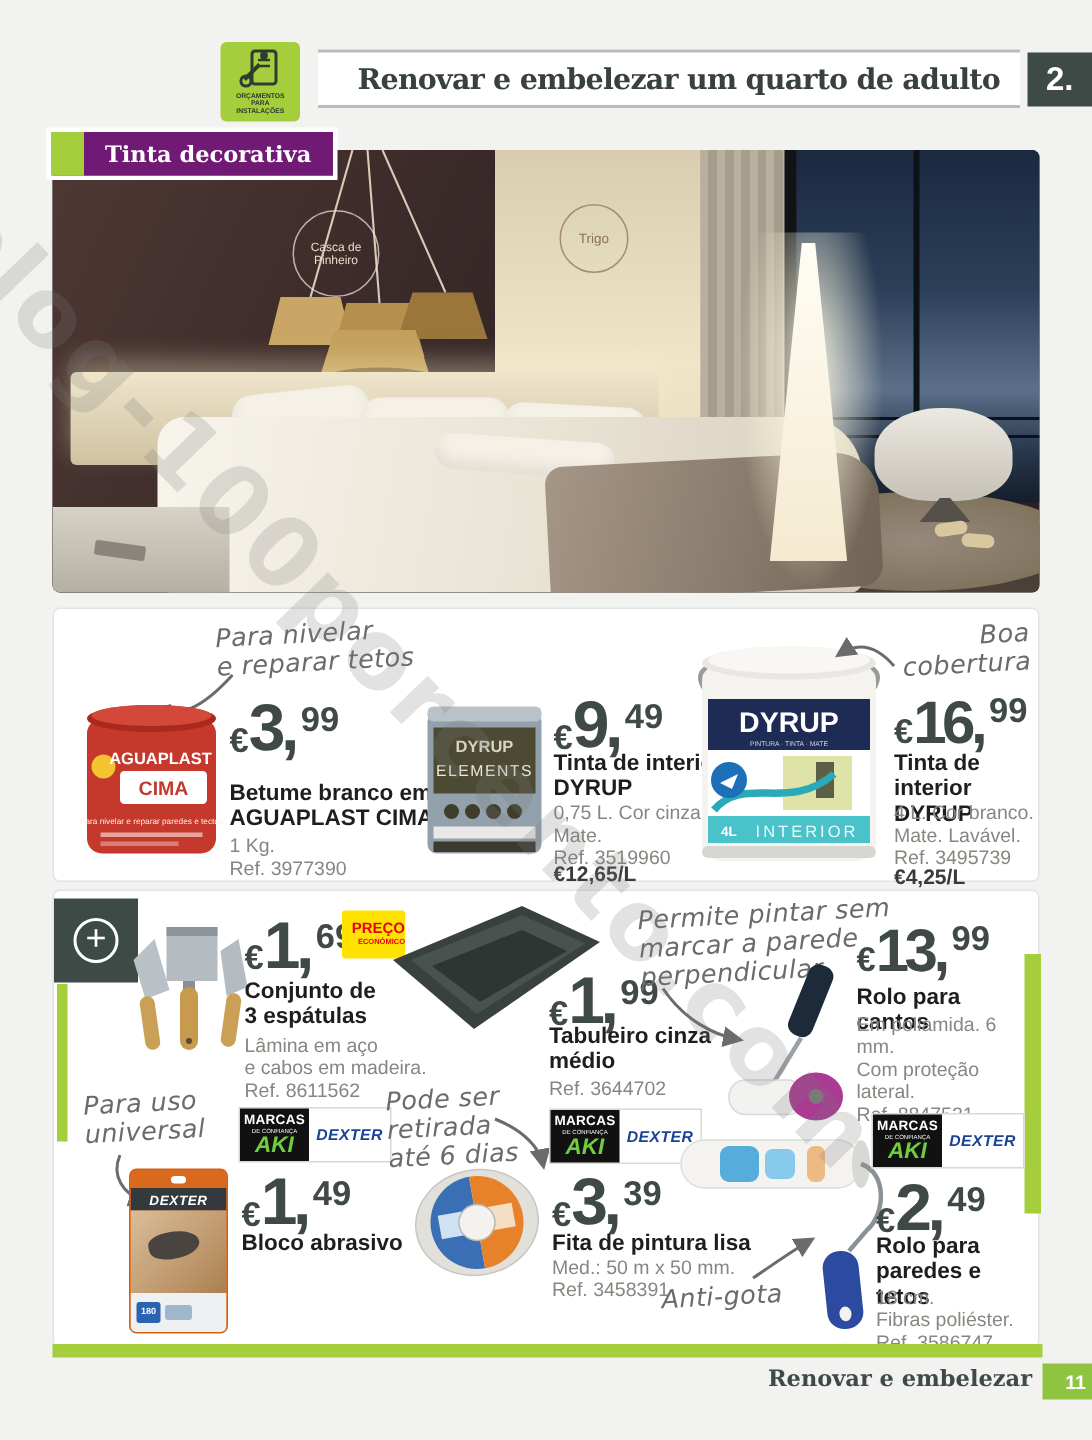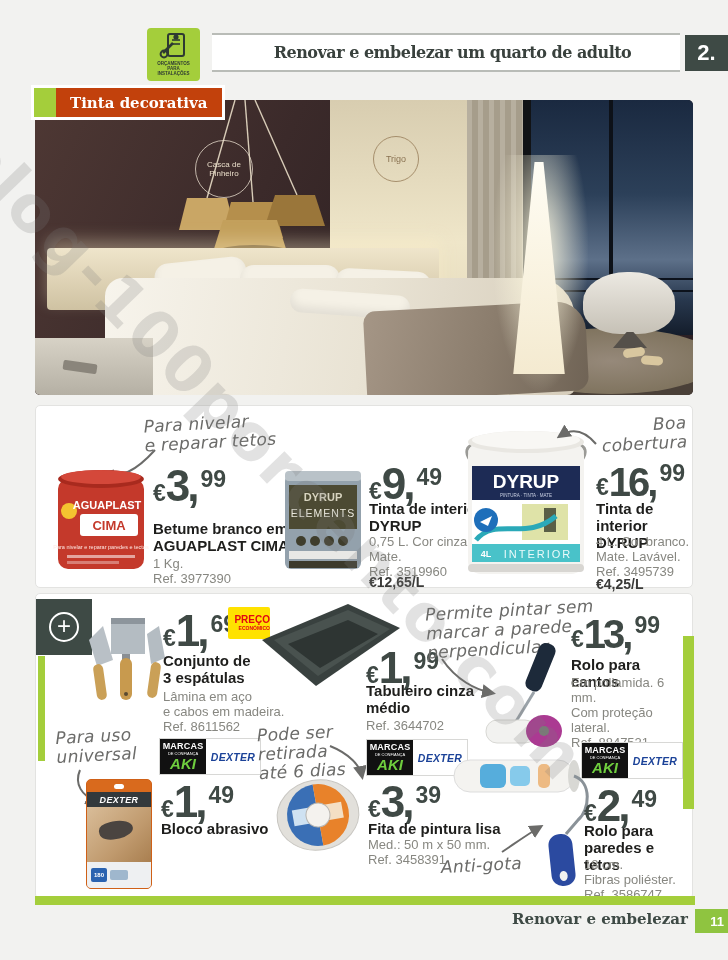--- a/index.html
+++ b/index.html
@@ -6,28 +6,28 @@
   .page{position:relative;width:728px;height:960px;background:#f2f2f0;overflow:hidden;
         font-family:"Liberation Sans",sans-serif;color:#1e1e1c;}
   .abs{position:absolute;}
 
   
   .logo-box{left:147px;top:28px;width:53px;height:53px;background:#a4ce3b;border-radius:4px;
             display:flex;flex-direction:column;align-items:center;justify-content:flex-start;padding-top:3px;box-sizing:border-box;}
   .logo-caption{font-size:4.5px;font-weight:bold;color:#2e3a32;text-align:center;line-height:5px;width:44px;}
   .title-box{left:212px;top:33px;width:468px;height:39px;background:#fff;border-top:2px solid #b9bcb7;border-bottom:2px solid #b9bcb7;
              display:flex;align-items:center;justify-content:center;box-sizing:border-box;}
-  .title-text{font-family:"DejaVu Serif",serif;font-weight:bold;font-size:16px;color:#39413d;letter-spacing:-0.5px;white-space:nowrap;margin-left:13px;}
+  .title-text{font-family:"DejaVu Serif",serif;font-weight:bold;font-size:19px;color:#39413d;letter-spacing:-0.5px;white-space:nowrap;margin-left:13px;}
   .page-marker{left:685px;top:35px;width:43px;height:36px;background:#3e4a45;color:#fff;display:flex;align-items:center;justify-content:center;
                font-weight:bold;font-size:22px;}
 
   
   .section-label{left:31px;top:85px;height:29px;display:flex;border:3px solid #fff;box-sizing:content-box;z-index:6;}
   .sl-green{width:22px;background:#a4ce3b;}
-  .sl-dark{background:#c2410c;color:#fff;display:flex;align-items:center;padding:0 14px;
+  .sl-dark{background:#701a75;color:#fff;display:flex;align-items:center;padding:0 14px;
            font-family:"DejaVu Serif",serif;font-weight:bold;font-size:15px;white-space:nowrap;}
 
   
   .hero{left:35px;top:100px;width:658px;height:295px;background:#2c2024;overflow:hidden;border-radius:5px;}
   .h-wall-dark{left:0;top:0;width:460px;height:295px;background:linear-gradient(115deg,#4e3834 0%,#3b2a2a 45%,#271c1e 100%);}
   .h-wall-cream{left:295px;top:0;width:145px;height:258px;background:linear-gradient(180deg,#d8cdb0,#efe6c9 55%,#e2d7b8);}
   .h-curtain{left:432px;top:0;width:58px;height:258px;background:repeating-linear-gradient(90deg,#b7af9f 0 5px,#a69d8b 5px 11px);}
   .h-frame{left:488px;top:0;width:8px;height:252px;background:#111316;}
   .h-window{left:496px;top:0;width:162px;height:235px;background:linear-gradient(180deg,#1a2940 0%,#2c4059 40%,#5d7089 68%,#28384e 85%,#141d2b 100%);}
   .h-mullion{left:574px;top:0;width:4px;height:235px;background:#0d1118;}

